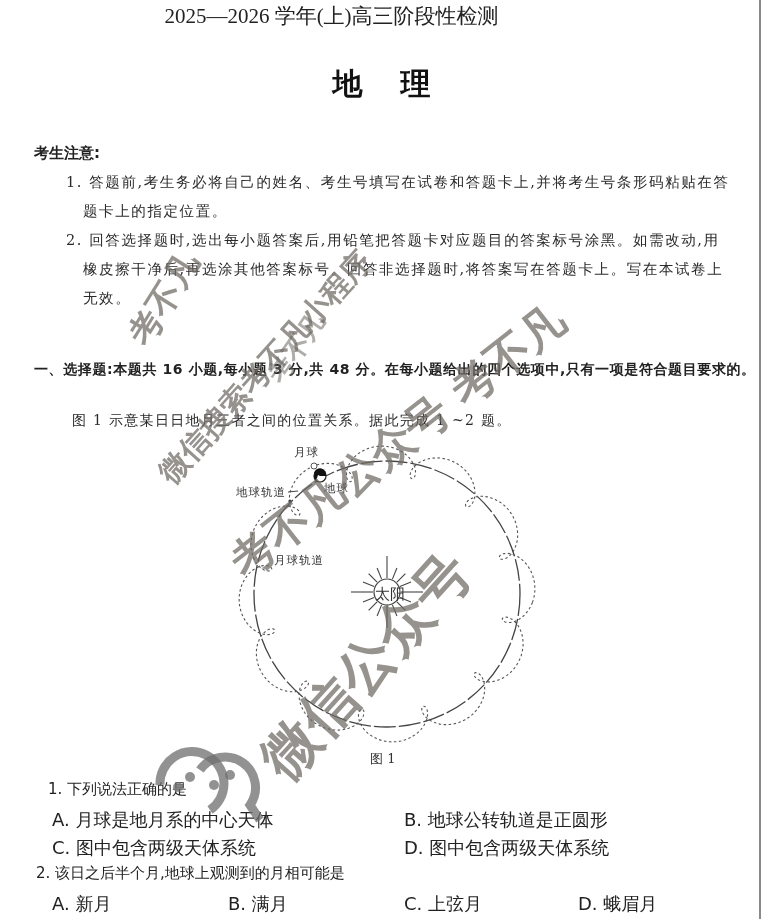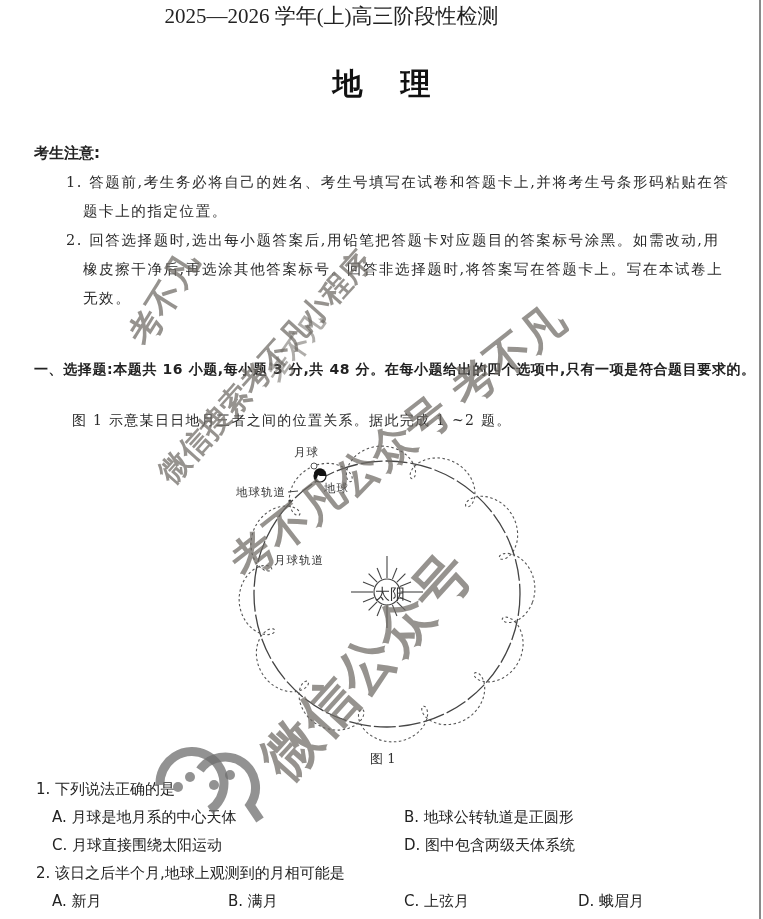--- a/index.html
+++ b/index.html
@@ -47,21 +47,21 @@
     font-family: "DejaVu Serif", serif; white-space: nowrap;
   }
   .fig-caption {
     position: absolute; left: 370px; top: 750px; font-size: 13px; color: #333;
   }
   .question {
     position: absolute; left: 36px;
     font-family: "DejaVu Sans", sans-serif; font-size: 15px; color: #222;
   }
   .option {
-    position: absolute; font-family: "DejaVu Sans", sans-serif; font-size: 15px; color: #222;
+    position: absolute; font-family: "DejaVu Sans", sans-serif; font-size: 18px; color: #222;
   }
   .watermark {
     position: absolute; font-family: "DejaVu Sans", sans-serif; font-weight: bold;
     color: rgba(110,105,100,0.72); white-space: nowrap; transform-origin: left top;
     pointer-events: none;
   }
   .wechat-logo { position: absolute; left: 150px; top: 715px; pointer-events: none; }
 </style>
 </head>
 <body>
@@ -117,24 +117,24 @@
     <circle cx="290" cy="501" r="1.5" fill="#333"></circle>
   </svg>
   <span class="fig-label" style="left:294px;top:445px;">月球</span>
   <span class="fig-label" style="left:324px;top:481px;">地球</span>
   <span class="fig-label" style="left:236px;top:485px;">地球轨道</span>
   <span class="fig-label" style="left:274px;top:553px;">月球轨道</span>
   <span class="fig-label" style="left:375px;top:585px;font-size:15px;letter-spacing:0;">太阳</span>
   <span class="fig-caption">图 1</span>
 </div>
 
-<div class="question" style="top:780px;">1. 下列说法正确的是</div>
+<div class="question" style="top:780px;margin-left:12px;">1. 下列说法正确的是</div>
 <div class="option" style="left:52px;top:808px;">A. 月球是地月系的中心天体</div>
 <div class="option" style="left:404px;top:808px;">B. 地球公转轨道是正圆形</div>
-<div class="option" style="left:52px;top:836px;">C. 月球直接围绕太阳运动</div>
+<div class="option" style="left:52px;top:836px;">C. 图中包含两级天体系统</div>
 <div class="option" style="left:404px;top:836px;">D. 图中包含两级天体系统</div>
 
 <div class="question" style="top:864px;">2. 该日之后半个月,地球上观测到的月相可能是</div>
 <div class="option" style="left:52px;top:892px;">A. 新月</div>
 <div class="option" style="left:228px;top:892px;">B. 满月</div>
 <div class="option" style="left:404px;top:892px;">C. 上弦月</div>
 <div class="option" style="left:578px;top:892px;">D. 蛾眉月</div>
 
 <div class="watermark" style="left:118px;top:330px;font-size:34px;transform:rotate(-58deg);">考不凡</div>
 <div class="watermark" style="left:150px;top:465px;font-size:30px;transform:rotate(-48deg);">微信搜索考不凡小程序</div>

